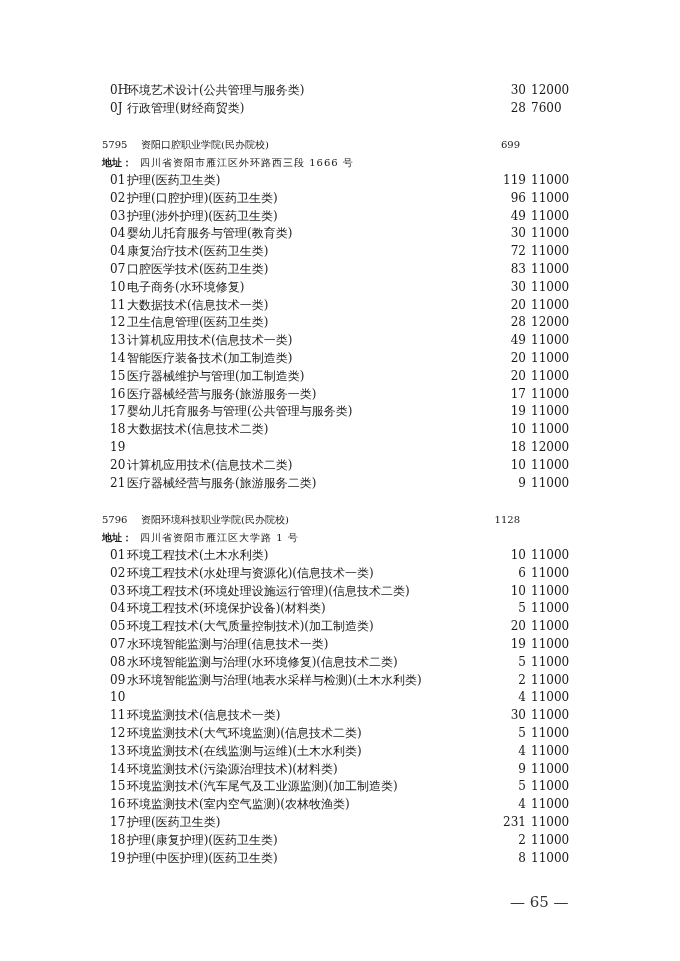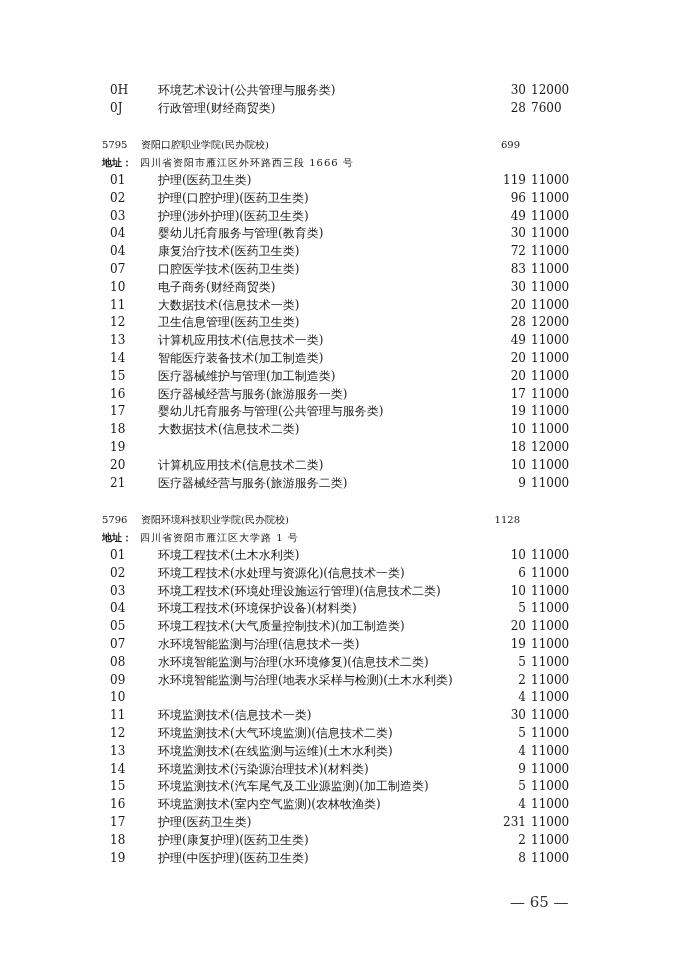--- a/index.html
+++ b/index.html
@@ -2,21 +2,21 @@
 <html><head>
 <meta charset="utf-8">
 <style>
   html, body { margin: 0; padding: 0; }
   body {
     width: 680px; height: 961px; background: #ffffff; position: relative; overflow: hidden;
     font-family: "DejaVu Serif", "Liberation Serif", serif; color: #1a1a1a;
   }
   .line { position: absolute; left: 0; width: 680px; height: 18px; line-height: 18px; font-size: 12px; white-space: nowrap; }
   .code { position: absolute; left: 110px; }
-  .name { position: absolute; left: 142px; padding-left: 16px; }
+  .name { position: absolute; left: 127px; }
   .count { position: absolute; right: 154px; text-align: right; }
   .fee { position: absolute; left: 531px; }
   .hdr { font-size: 10px; height: 20px; line-height: 20px; }
   .hdr .sid { position: absolute; left: 102px; }
   .hdr .sname { position: absolute; left: 141px; }
   .hdr .total { position: absolute; right: 160px; text-align: right; }
   .addr { font-size: 10px; }
   .addr .alabel { position: absolute; left: 102px; font-weight: bold; }
   .addr .atext { position: absolute; left: 140px; letter-spacing: 1px; }
   .pagenum { position: absolute; top: 893px; left: 510px; font-size: 15px; color: #333; }
@@ -77,21 +77,21 @@
       <span class="fee">11000</span>
     </div>
     <div class="line" style="top: 260px;">
       <span class="code">07</span>
       <span class="name">口腔医学技术(医药卫生类)</span>
       <span class="count">83</span>
       <span class="fee">11000</span>
     </div>
     <div class="line" style="top: 277.8px;">
       <span class="code">10</span>
-      <span class="name">电子商务(财经商贸类)</span>
+      <span class="name">电子商务(水环境修复)</span>
       <span class="count">30</span>
       <span class="fee">11000</span>
     </div>
     <div class="line" style="top: 295.6px;">
       <span class="code">11</span>
       <span class="name">大数据技术(信息技术一类)</span>
       <span class="count">20</span>
       <span class="fee">11000</span>
     </div>
     <div class="line" style="top: 313.4px;">

